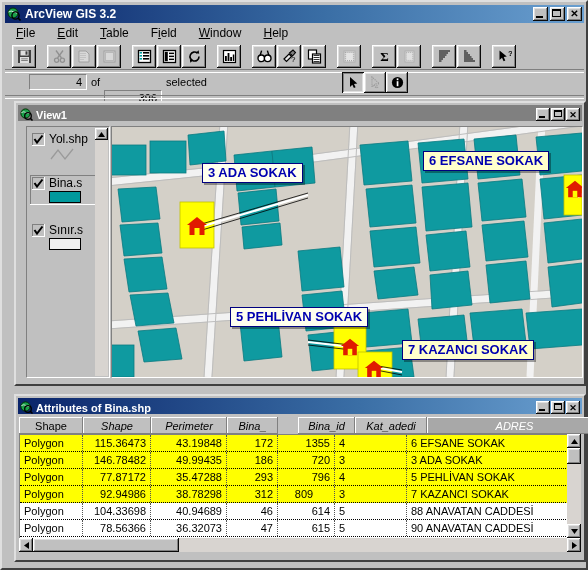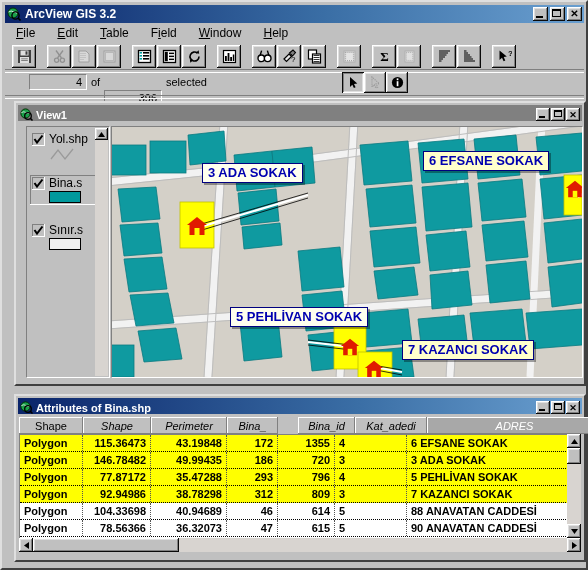--- a/index.html
+++ b/index.html
@@ -122,21 +122,21 @@
 
   
   .tbl-head{position:absolute;display:flex;height:17px;}
   .th{background:#c0c0c0;height:17px;box-sizing:border-box;
      box-shadow:inset -1px -1px 0 #808080, inset 1px 1px 0 #ffffff;
      font-size:11px;color:#000;display:flex;align-items:center;
      justify-content:center;font-style:italic;overflow:hidden;}
   .th.plain{font-style:normal;}
   .th.adres{background:#a8a8a8;color:#ffffff;justify-content:center;}
   .grid{position:absolute;background:#ffffff;overflow:hidden;
-     border-top:1px solid #808080;border-left:1px solid #808080;font-weight:bold;}
+     border-top:1px solid #808080;border-left:1px solid #808080;}
   .trow{display:flex;height:17px;box-sizing:border-box;
      border-bottom:1px dotted #000;}
   .trow.sel{background:#ffff00;}
   .td{font-size:11px;color:#000;line-height:16px;box-sizing:border-box;
      border-right:1px dotted #555;overflow:hidden;white-space:nowrap;}
   .td.r{text-align:right;padding-right:4px;}
   .td.l{text-align:left;padding-left:4px;}
   .td.last{border-right:none;}
 
   .vscroll{position:absolute;width:14px;background:#c0c0c0;}
@@ -597,21 +597,21 @@
         <div class="td r" style="width:57px;">796</div>
         <div class="td l" style="width:72px;">4</div>
         <div class="td l last" style="width:160px;">5 PEHLİVAN SOKAK</div>
       </div>
 
       <div class="trow sel">
         <div class="td l" style="width:63px;">Polygon</div>
         <div class="td r" style="width:68px;">92.94986</div>
         <div class="td r" style="width:76px;">38.78298</div>
         <div class="td r" style="width:51px;">312</div>
-        <div class="td r" style="width:57px;">809</div>
+        <div class="td r" style="width:57px;text-align:center;">809</div>
         <div class="td l" style="width:72px;">3</div>
         <div class="td l last" style="width:160px;">7 KAZANCI SOKAK</div>
       </div>
 
       <div class="trow">
         <div class="td l" style="width:63px;">Polygon</div>
         <div class="td r" style="width:68px;">104.33698</div>
         <div class="td r" style="width:76px;">40.94689</div>
         <div class="td r" style="width:51px;">46</div>
         <div class="td r" style="width:57px;">614</div>

